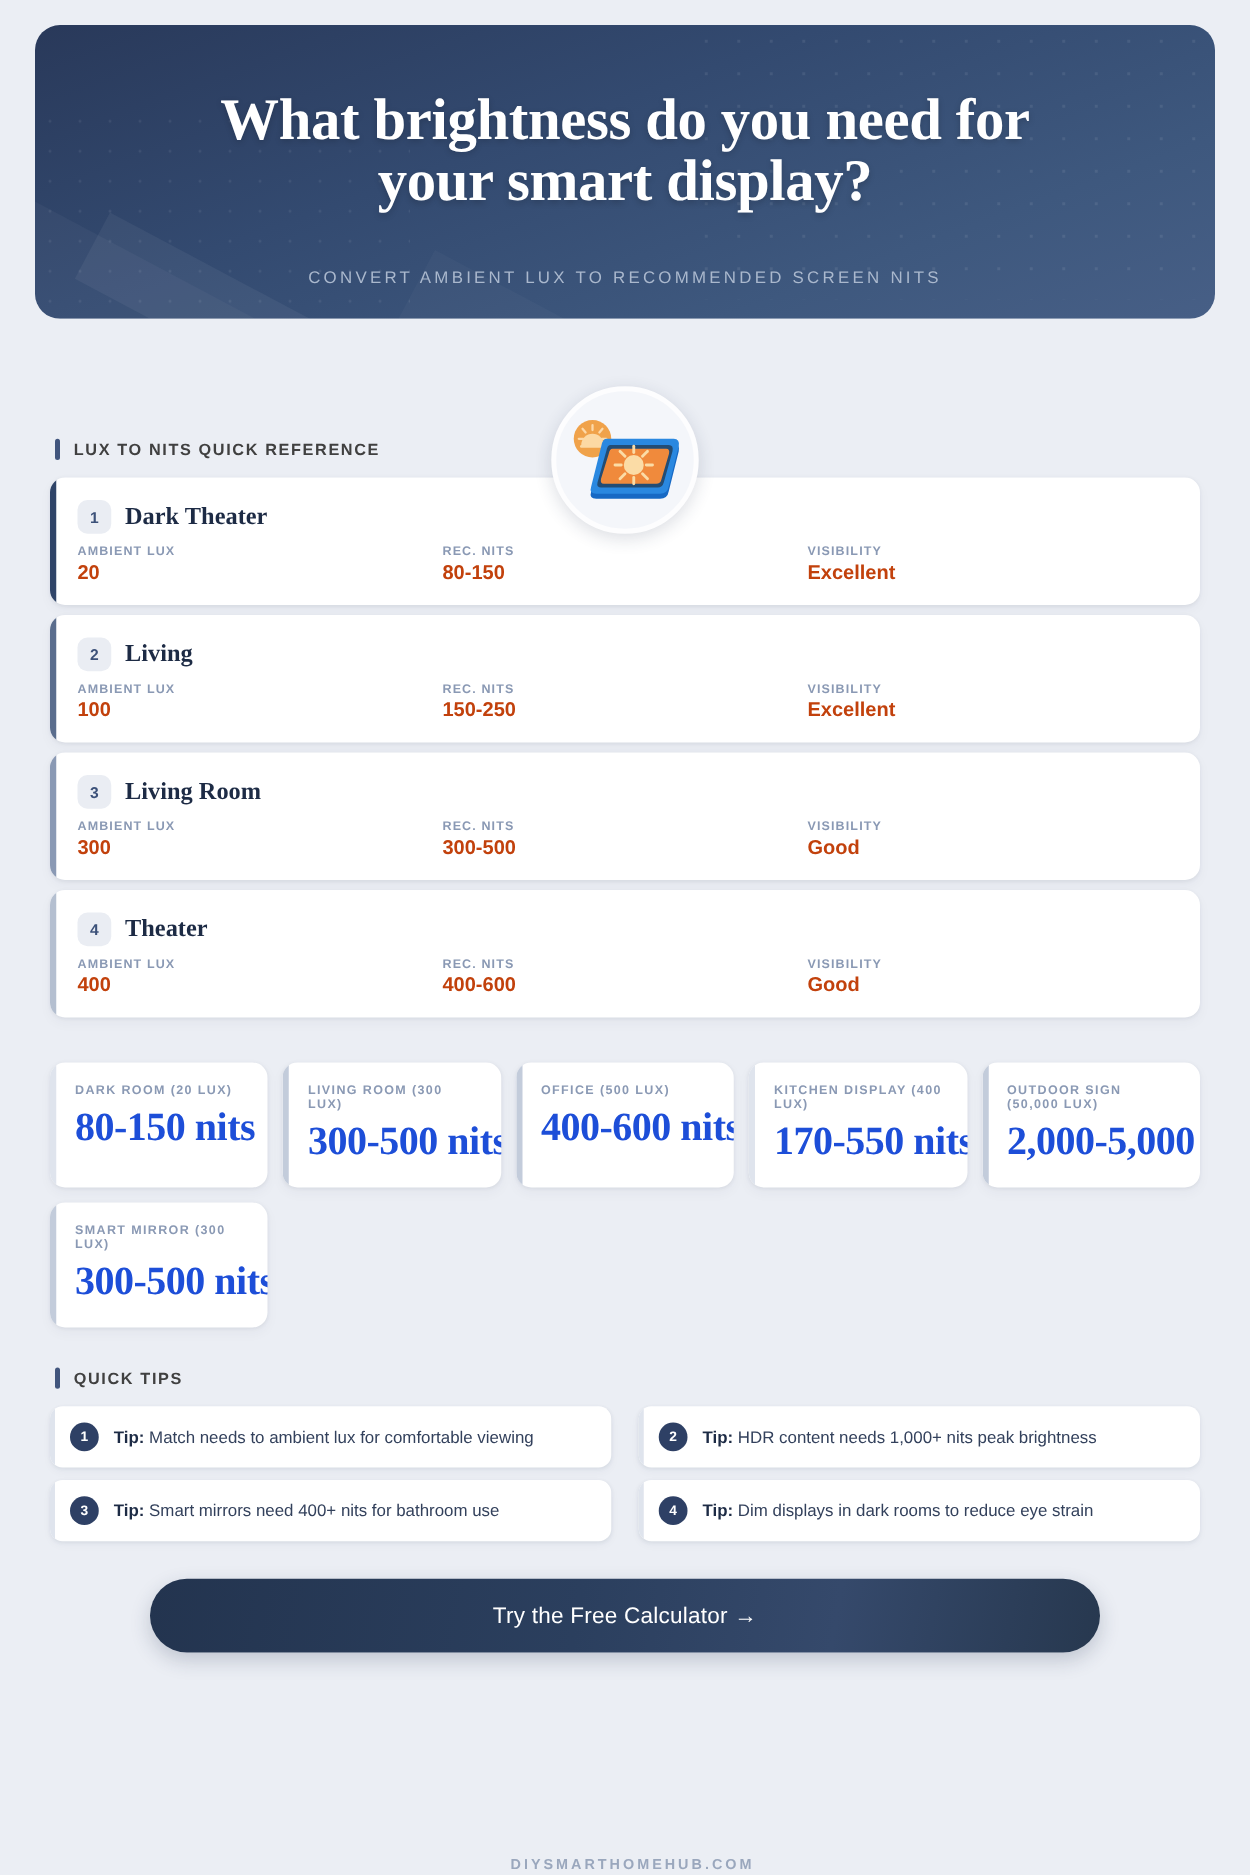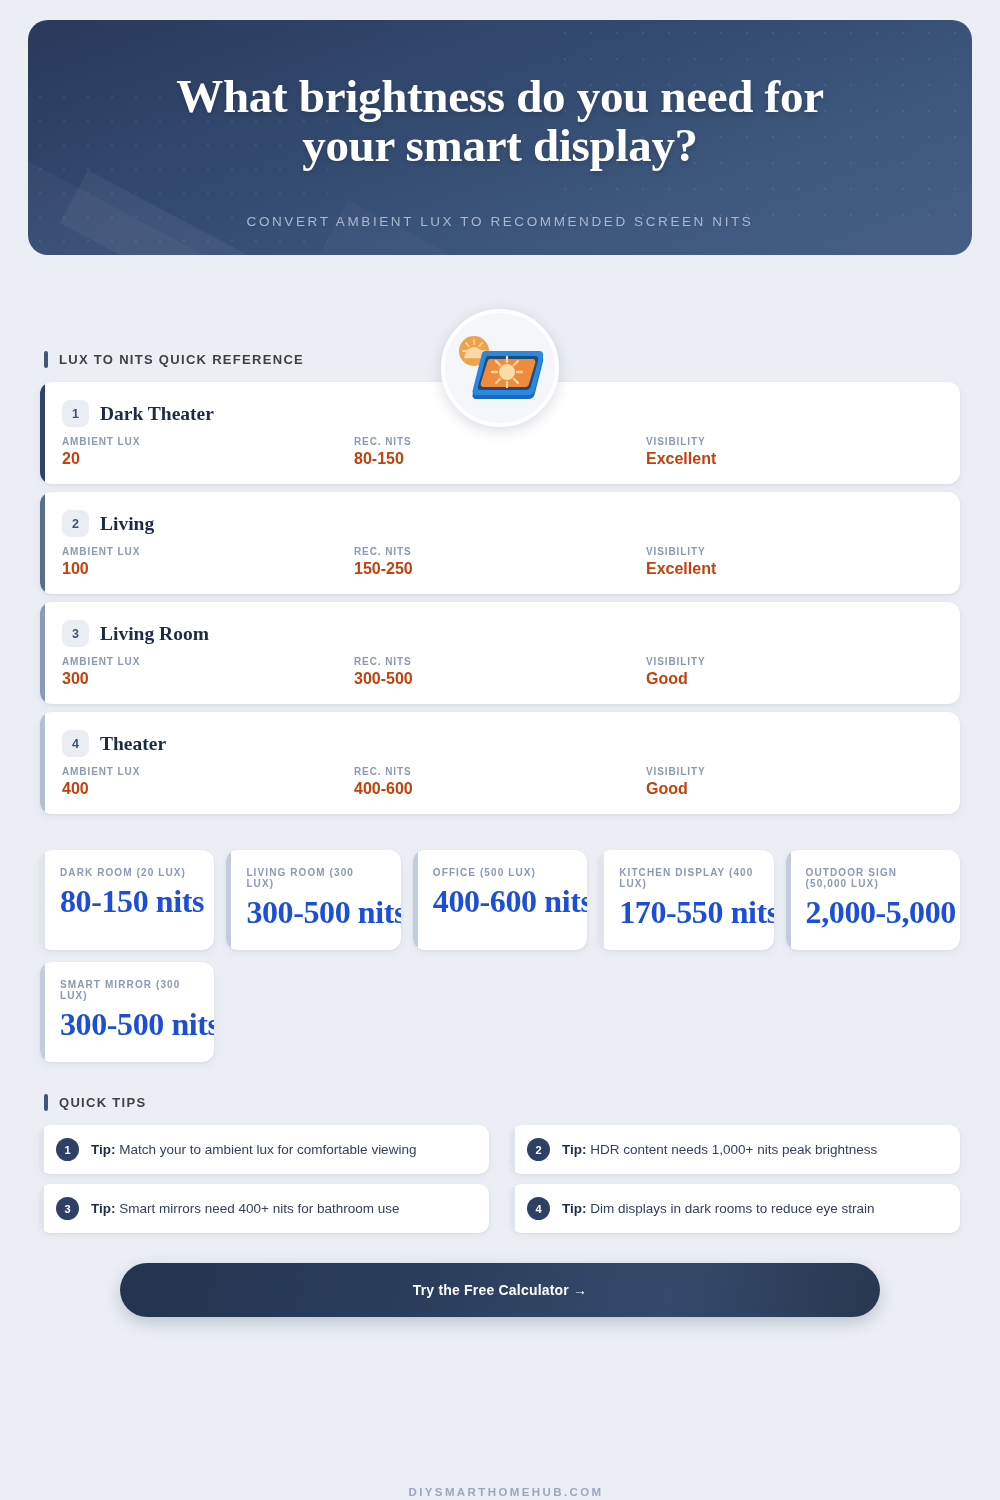--- a/index.html
+++ b/index.html
@@ -231,22 +231,22 @@
 
   
   .cta-wrap { text-align: center; margin-top: 30px; }
   .cta {
     display: inline-block;
     width: 760px;
     padding: 19px 0;
     border-radius: 36px;
     background: linear-gradient(100deg, #23344f 0%, #2b3f5e 45%, #35496b 72%, #27384f 100%);
     color: #ffffff;
-    font-size: 14px;
-    font-weight: 700;
+    font-size: 18px;
+    font-weight: 400;
     letter-spacing: 0.2px;
     box-shadow: 0 6px 16px rgba(35,50,80,0.22);
     cursor: pointer;
     border: none;
     font-family: "Liberation Sans", sans-serif;
     text-align: center;
   }
 
   
   .footer {
@@ -453,21 +453,21 @@
 
   <div class="section-label">
     <div class="bar"></div>
     <div class="txt">QUICK TIPS</div>
   </div>
 
   <div class="tips-grid">
     <div class="tip-card">
       <div class="tip-accent"></div>
       <div class="tip-num">1</div>
-      <div class="tip-text"><b>Tip:</b> <span>Match your to ambient lux for comfortable viewing</span></div>
+      <div class="tip-text"><b>Tip:</b> <span>Match needs to ambient lux for comfortable viewing</span></div>
     </div>
     <div class="tip-card">
       <div class="tip-accent"></div>
       <div class="tip-num">2</div>
       <div class="tip-text"><b>Tip:</b> <span>HDR content needs 1,000+ nits peak brightness</span></div>
     </div>
     <div class="tip-card">
       <div class="tip-accent"></div>
       <div class="tip-num">3</div>
       <div class="tip-text"><b>Tip:</b> <span>Smart mirrors need 400+ nits for bathroom use</span></div>

